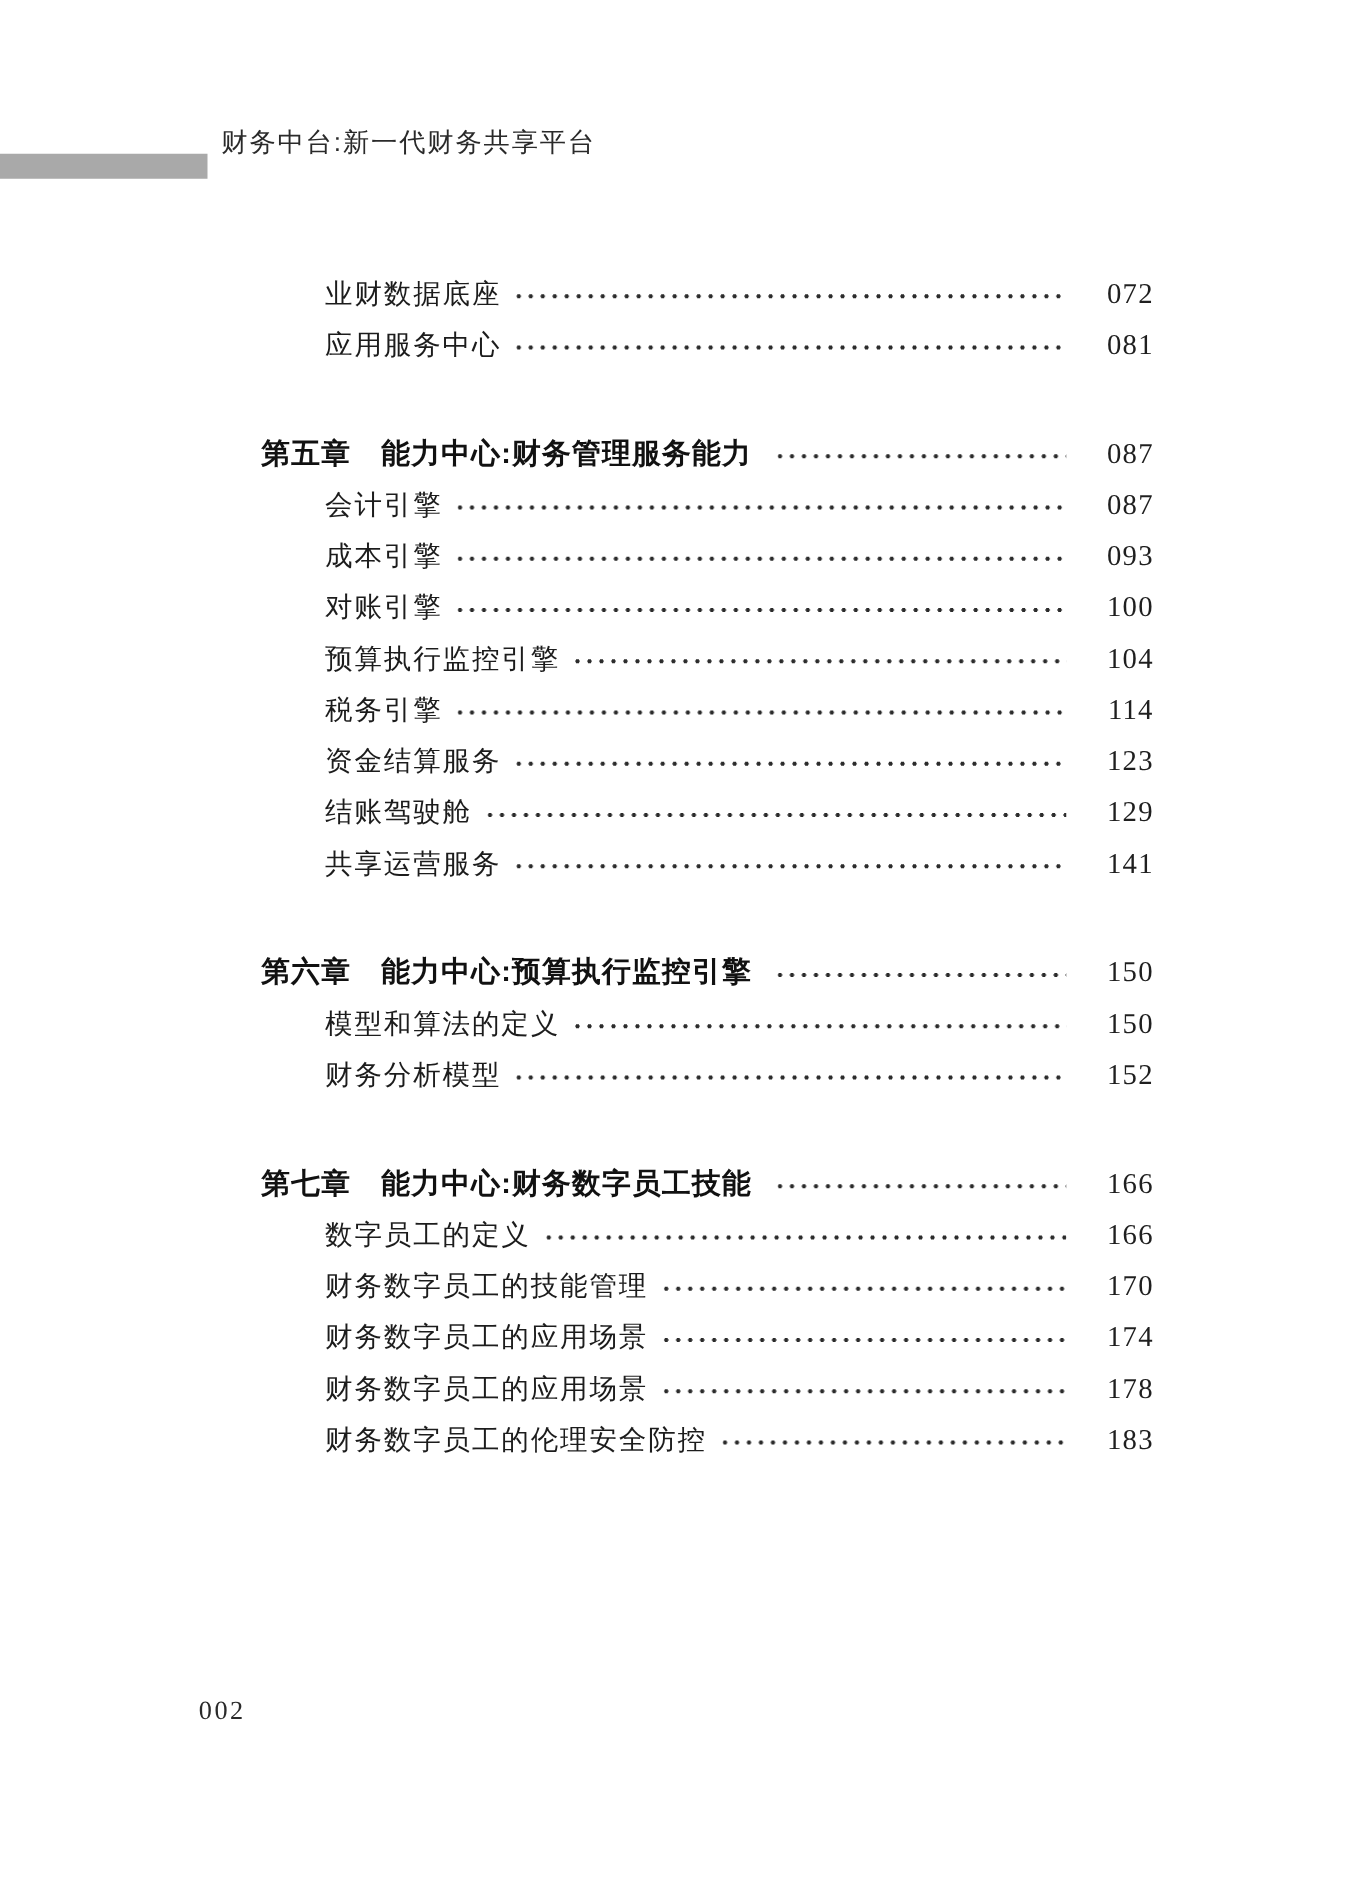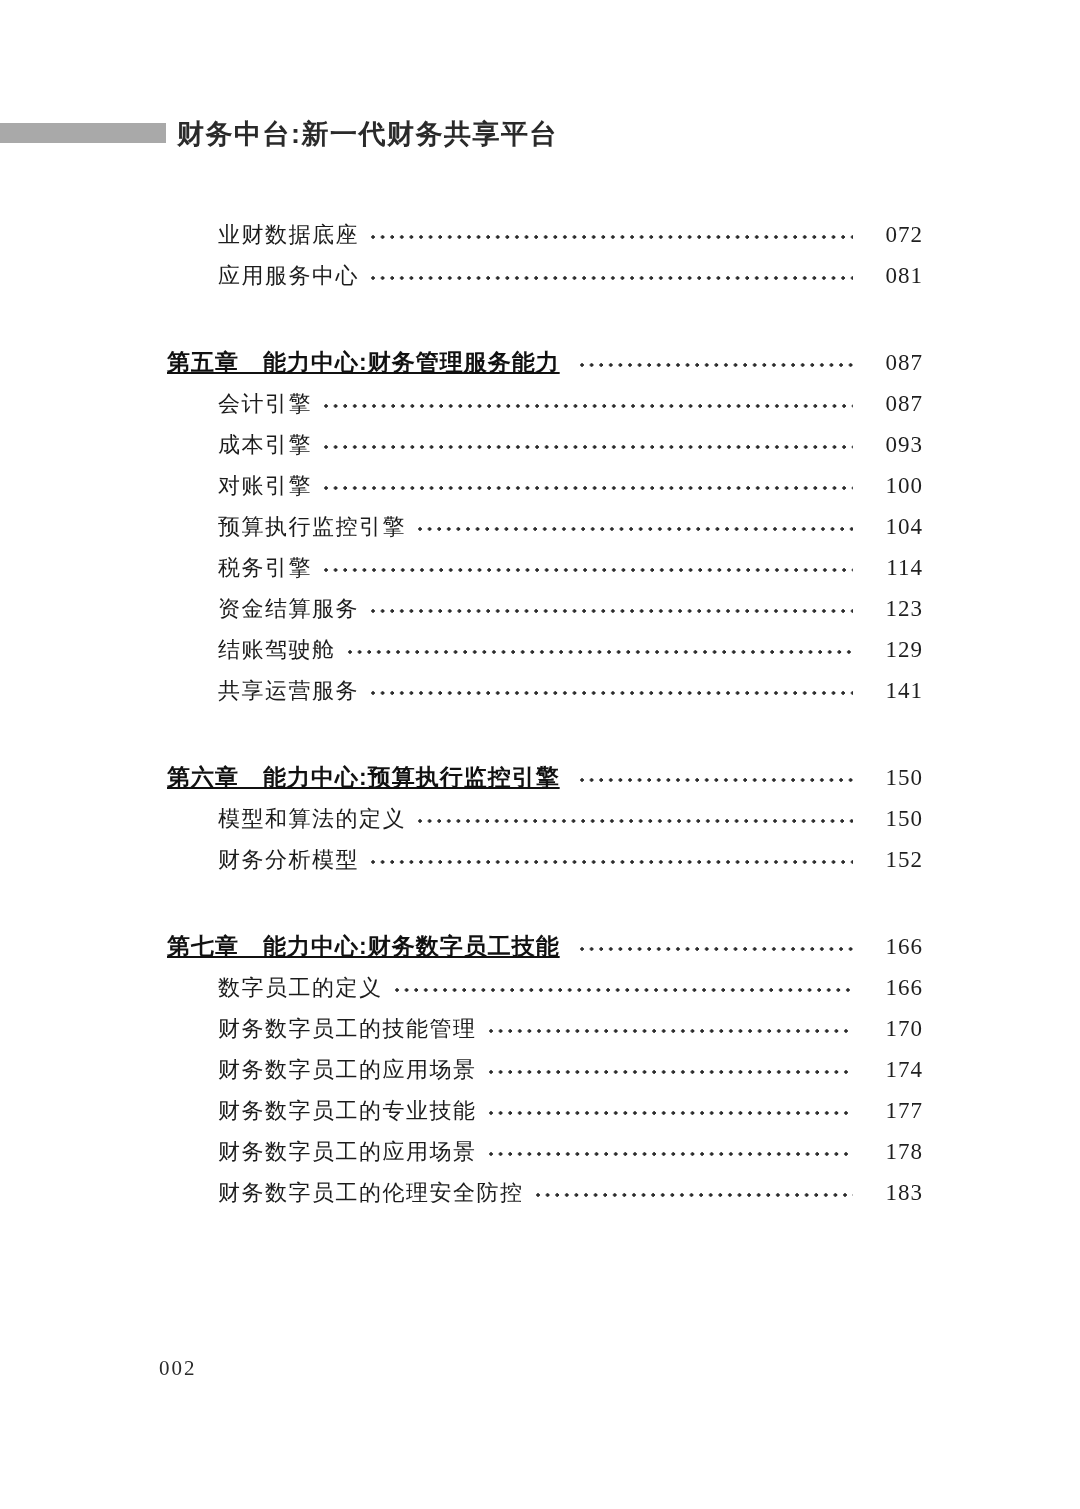--- a/index.html
+++ b/index.html
@@ -15,24 +15,24 @@
 
   
   .header-bar {
     position: absolute;
     left: 0; top: 123px;
     width: 166px; height: 20px;
     background: #a9a9a9;
   }
   .header-title {
     position: absolute;
-    left: 177px; top: 116px;
+    left: 177px; top: 100px;
     font-family: "Liberation Sans", sans-serif;
-    font-weight: 700;
-    font-size: 27px;
+    font-weight: 400;
+    font-size: 21px;
     letter-spacing: 1.5px;
     color: #2a2a2a;
     white-space: nowrap;
   }
 
   
   .toc {
     position: absolute;
     left: 167px; top: 214px;
     width: 756px;
@@ -40,32 +40,32 @@
   .toc-row {
     display: flex;
     align-items: center;
     height: 41px;
     white-space: nowrap;
   }
   .toc-row .label {
     font-size: 22px;
     letter-spacing: 1.5px;
     color: #1c1c1c;
+    margin-left: 42px;
   }
   .toc-row.entry .label { padding-left: 51px; }
   .toc-row.chapter {
     margin-top: 46px;
     font-family: "Liberation Sans", sans-serif;
   }
   .toc-row.chapter .label {
     font-weight: 700;
     font-size: 23px;
     letter-spacing: 1px;
     color: #111;
-    text-decoration: underline;
   }
   .leader {
     flex: 1;
     height: 8px;
     margin: 4px 16px 0 12px;
     background-image: radial-gradient(circle at 2px 4px, #2b2b2b 1.5px, transparent 1.9px);
     background-size: 9.6px 8px;
     background-repeat: repeat-x;
   }
   .toc-row.chapter .leader { margin-left: 20px; }
@@ -201,25 +201,20 @@
       <span class="leader"></span>
       <span class="pagenum">170</span>
     </div>
 
     <div class="toc-row entry">
       <span class="label">财务数字员工的应用场景</span>
       <span class="leader"></span>
       <span class="pagenum">174</span>
     </div>
 
-    <div class="toc-row entry">
-      <span class="label">财务数字员工的专业技能</span>
-      <span class="leader"></span>
-      <span class="pagenum">177</span>
-    </div>
 
     <div class="toc-row entry">
       <span class="label">财务数字员工的应用场景</span>
       <span class="leader"></span>
       <span class="pagenum">178</span>
     </div>
 
     <div class="toc-row entry">
       <span class="label">财务数字员工的伦理安全防控</span>
       <span class="leader"></span>

